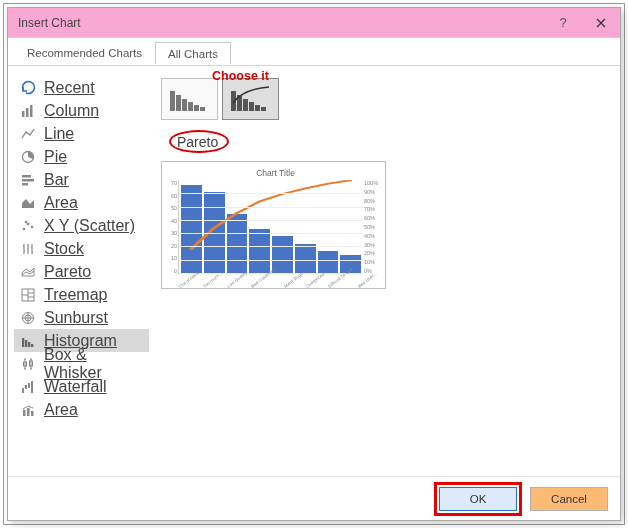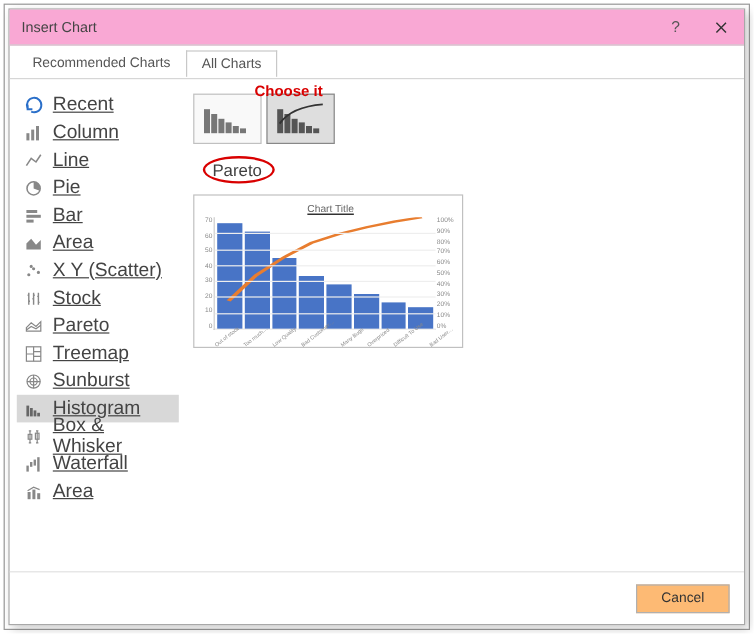--- a/index.html
+++ b/index.html
@@ -20,21 +20,21 @@
 .sb-item .ico { width: 16px; height: 16px; display: flex; align-items: center; justify-content: center; }
 .sb-item .ico svg { width: 16px; height: 16px; }
 .main { flex: 1; padding-left: 12px; position: relative; }
 .annot { position: absolute; left: 63px; top: -7px; color: #d90000; font-size: 12.5px; font-weight: 600; }
 .subtype-row { display: flex; gap: 4px; margin-top: 2px; }
 .subtype { width: 57px; height: 42px; border: 1px solid #c0c0c0; background: #f9f9f9; display: flex; align-items: center; justify-content: center; cursor: pointer; }
 .subtype.selected { border: 1px solid #888; background: #dedede; }
 .subtype svg { width: 48px; height: 32px; }
 .chart-name { margin-top: 14px; font-size: 14px; color: #404040; margin-left: 16px; position: relative; display: inline-block; }
 .chart-name .circ { position: absolute; left: -8px; top: -4px; width: 60px; height: 23px; border: 2.2px solid #d90000; border-radius: 50%; pointer-events: none; }
-.preview { margin-top: 10px; width: 225px; height: 128px; border: 1px solid #c0c0c0; background: #fff; position: relative; padding: 6px 10px 6px 14px; cursor: pointer; text-decoration: underline; }
+.preview { margin-top: 10px; width: 225px; height: 128px; border: 1px solid #c0c0c0; background: #fff; position: relative; padding: 6px 10px 6px 14px; cursor: pointer; }
 .preview .ctitle { text-align: center; font-size: 8.5px; color: #666; }
 .preview .axis-left { position: absolute; left: 3px; top: 18px; bottom: 14px; width: 12px; display: flex; flex-direction: column; justify-content: space-between; font-size: 5.5px; color: #888; text-align: right; }
 .preview .axis-right { position: absolute; right: 3px; top: 18px; bottom: 14px; width: 18px; display: flex; flex-direction: column; justify-content: space-between; font-size: 5.5px; color: #888; }
 .preview .plot { position: absolute; left: 16px; right: 22px; top: 18px; bottom: 14px; border-left: 1px solid #ccc; border-bottom: 1px solid #ccc; }
 .preview .grid { position: absolute; left: 0; right: 0; height: 0; border-top: 1px solid #eee; }
 .preview .bars { position: absolute; left: 2px; right: 2px; top: 0; bottom: 0; display: flex; align-items: flex-end; gap: 2px; }
 .preview .bar { flex: 1; background: #4874c6; }
 .preview .cats { position: absolute; left: 16px; right: 22px; bottom: -2px; display: flex; }
 .preview .cat { flex: 1; font-size: 4.5px; color: #888; transform: rotate(-38deg); transform-origin: left top; white-space: nowrap; margin-top: 4px; }
 .preview .line { position: absolute; left: 0; top: 0; width: 100%; height: 100%; pointer-events: none; }
@@ -298,15 +298,18 @@
             <span class="cat">Many Bugs</span>
             <span class="cat">Overpriced</span>
             <span class="cat">Difficult To Use</span>
             <span class="cat">Bad User…</span>
           </div>
       </div>
     </div>
   </div>
 
   <div class="footer">
+    <span class="ok-ring">
+      <button class="ftr-btn ok">OK</button>
+    </span>
     <button class="ftr-btn">Cancel</button>
   </div>
 </div>
 
 </body></html>

